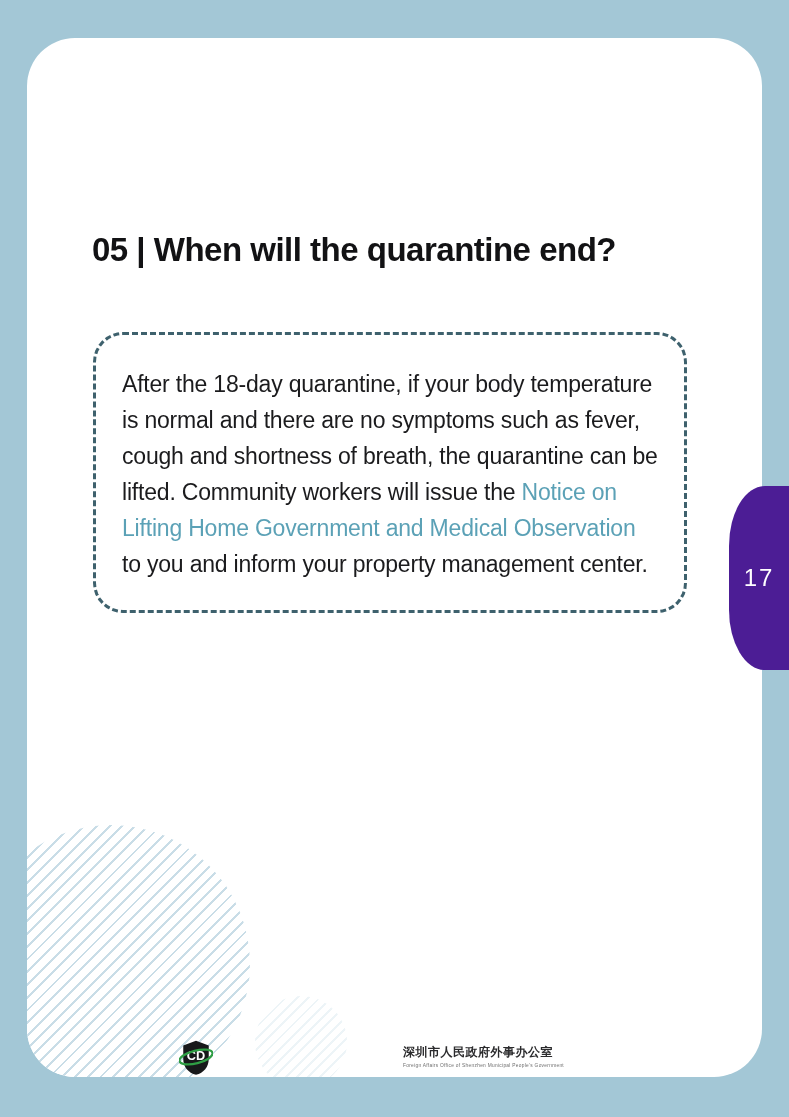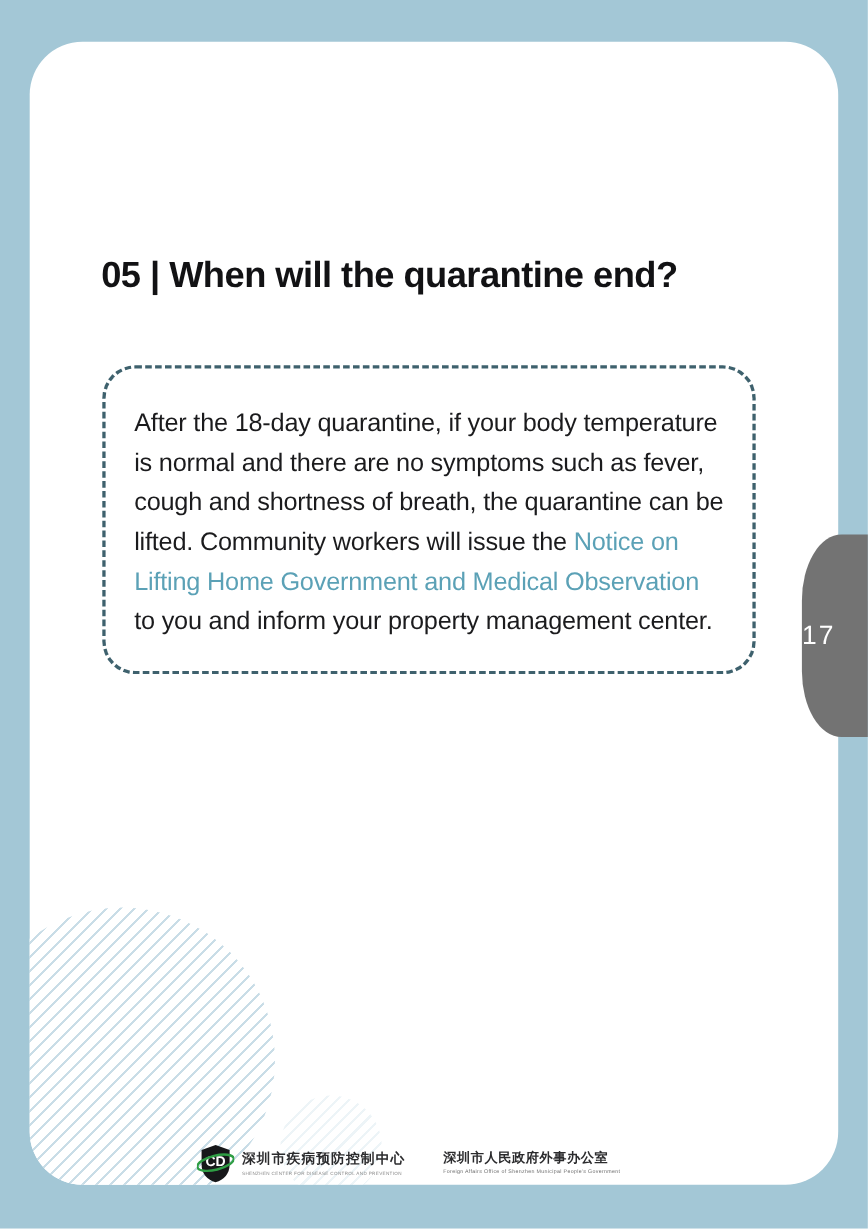--- a/index.html
+++ b/index.html
@@ -64,23 +64,23 @@
   }
   .notice-link{
     color:#5ba1b6;
     font-weight:500;
   }
   
   .page-tab{
     position:absolute;
     left:729px;top:486px;
     width:60px;height:184px;
-    background:#737373;
+    background:#4c1d95;
     border-radius:36px 0 0 36px / 60px 0 0 60px;
-    display:flex;align-items:center;
+    display:flex;align-items:center;justify-content:center;
   }
   .page-tab span{
     color:#ffffff;
     font-size:24px;
     letter-spacing:2px;
   }
   
   .footer-left{
     position:absolute;
     left:152px;top:1000px;
@@ -123,24 +123,20 @@
     <div class="dashed-box">
       <p><span>After the 18-day quarantine, if your body temperature is normal and there are no symptoms such as fever, cough and shortness of breath, the quarantine can be lifted. Community workers will issue the </span><span class="notice-link">Notice on Lifting Home Government and Medical Observation</span><span> to you and inform your property management center.</span></p>
     </div>
 
     <div class="footer-left">
       <svg class="cdc-logo" viewBox="0 0 40 44" xmlns="http://www.w3.org/2000/svg">
         <path d="M20 3 L35 8.5 V24 C35 34 29 40.5 20 43 C11 40.5 5 34 5 24 V8.5 Z" fill="#17181a"></path>
         <text x="20" y="26" text-anchor="middle" font-size="15" font-weight="bold" fill="#ffffff" font-family="Liberation Sans, sans-serif">CD</text>
         <ellipse cx="20" cy="22" rx="20" ry="7.5" fill="none" stroke="#2f9e44" stroke-width="2.6" transform="rotate(-14 20 22)"></ellipse>
       </svg>
-      <div>
-        <div class="org-zh">深圳市疾病预防控制中心</div>
-        <div class="org-en">SHENZHEN CENTER FOR DISEASE CONTROL AND PREVENTION</div>
-      </div>
     </div>
 
     <div class="footer-right">
       <div class="org-zh">深圳市人民政府外事办公室</div>
       <div class="org-en">Foreign Affairs Office of Shenzhen Municipal People's Government</div>
     </div>
 
   </div>
 
   <div class="page-tab">

